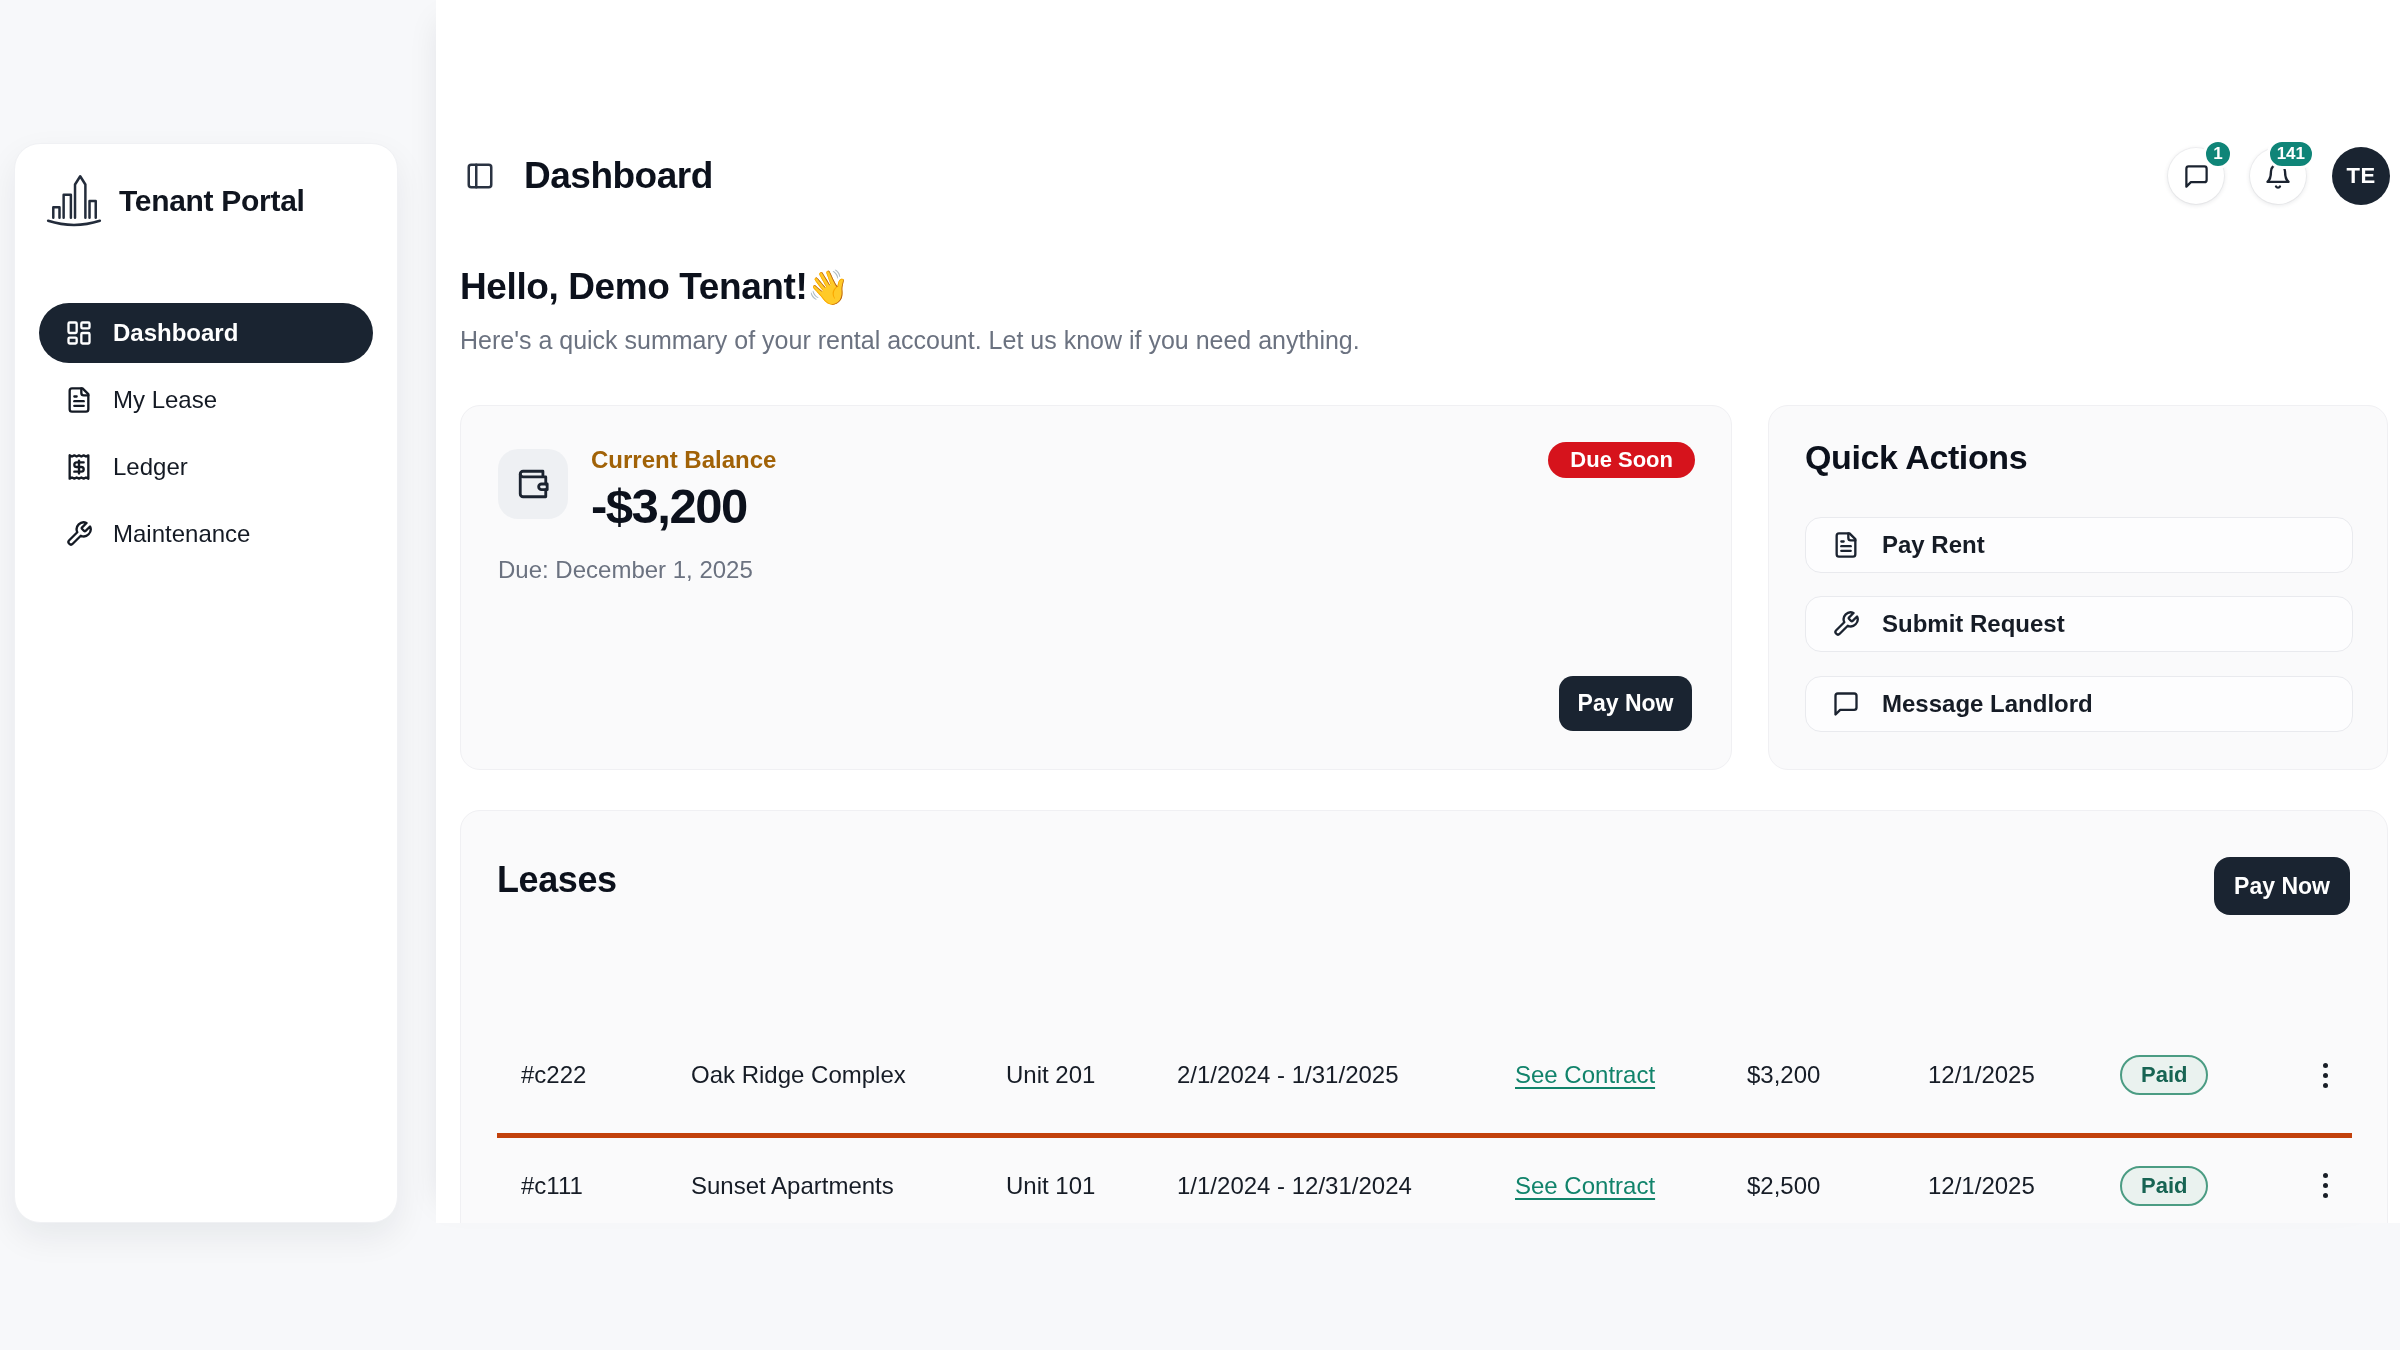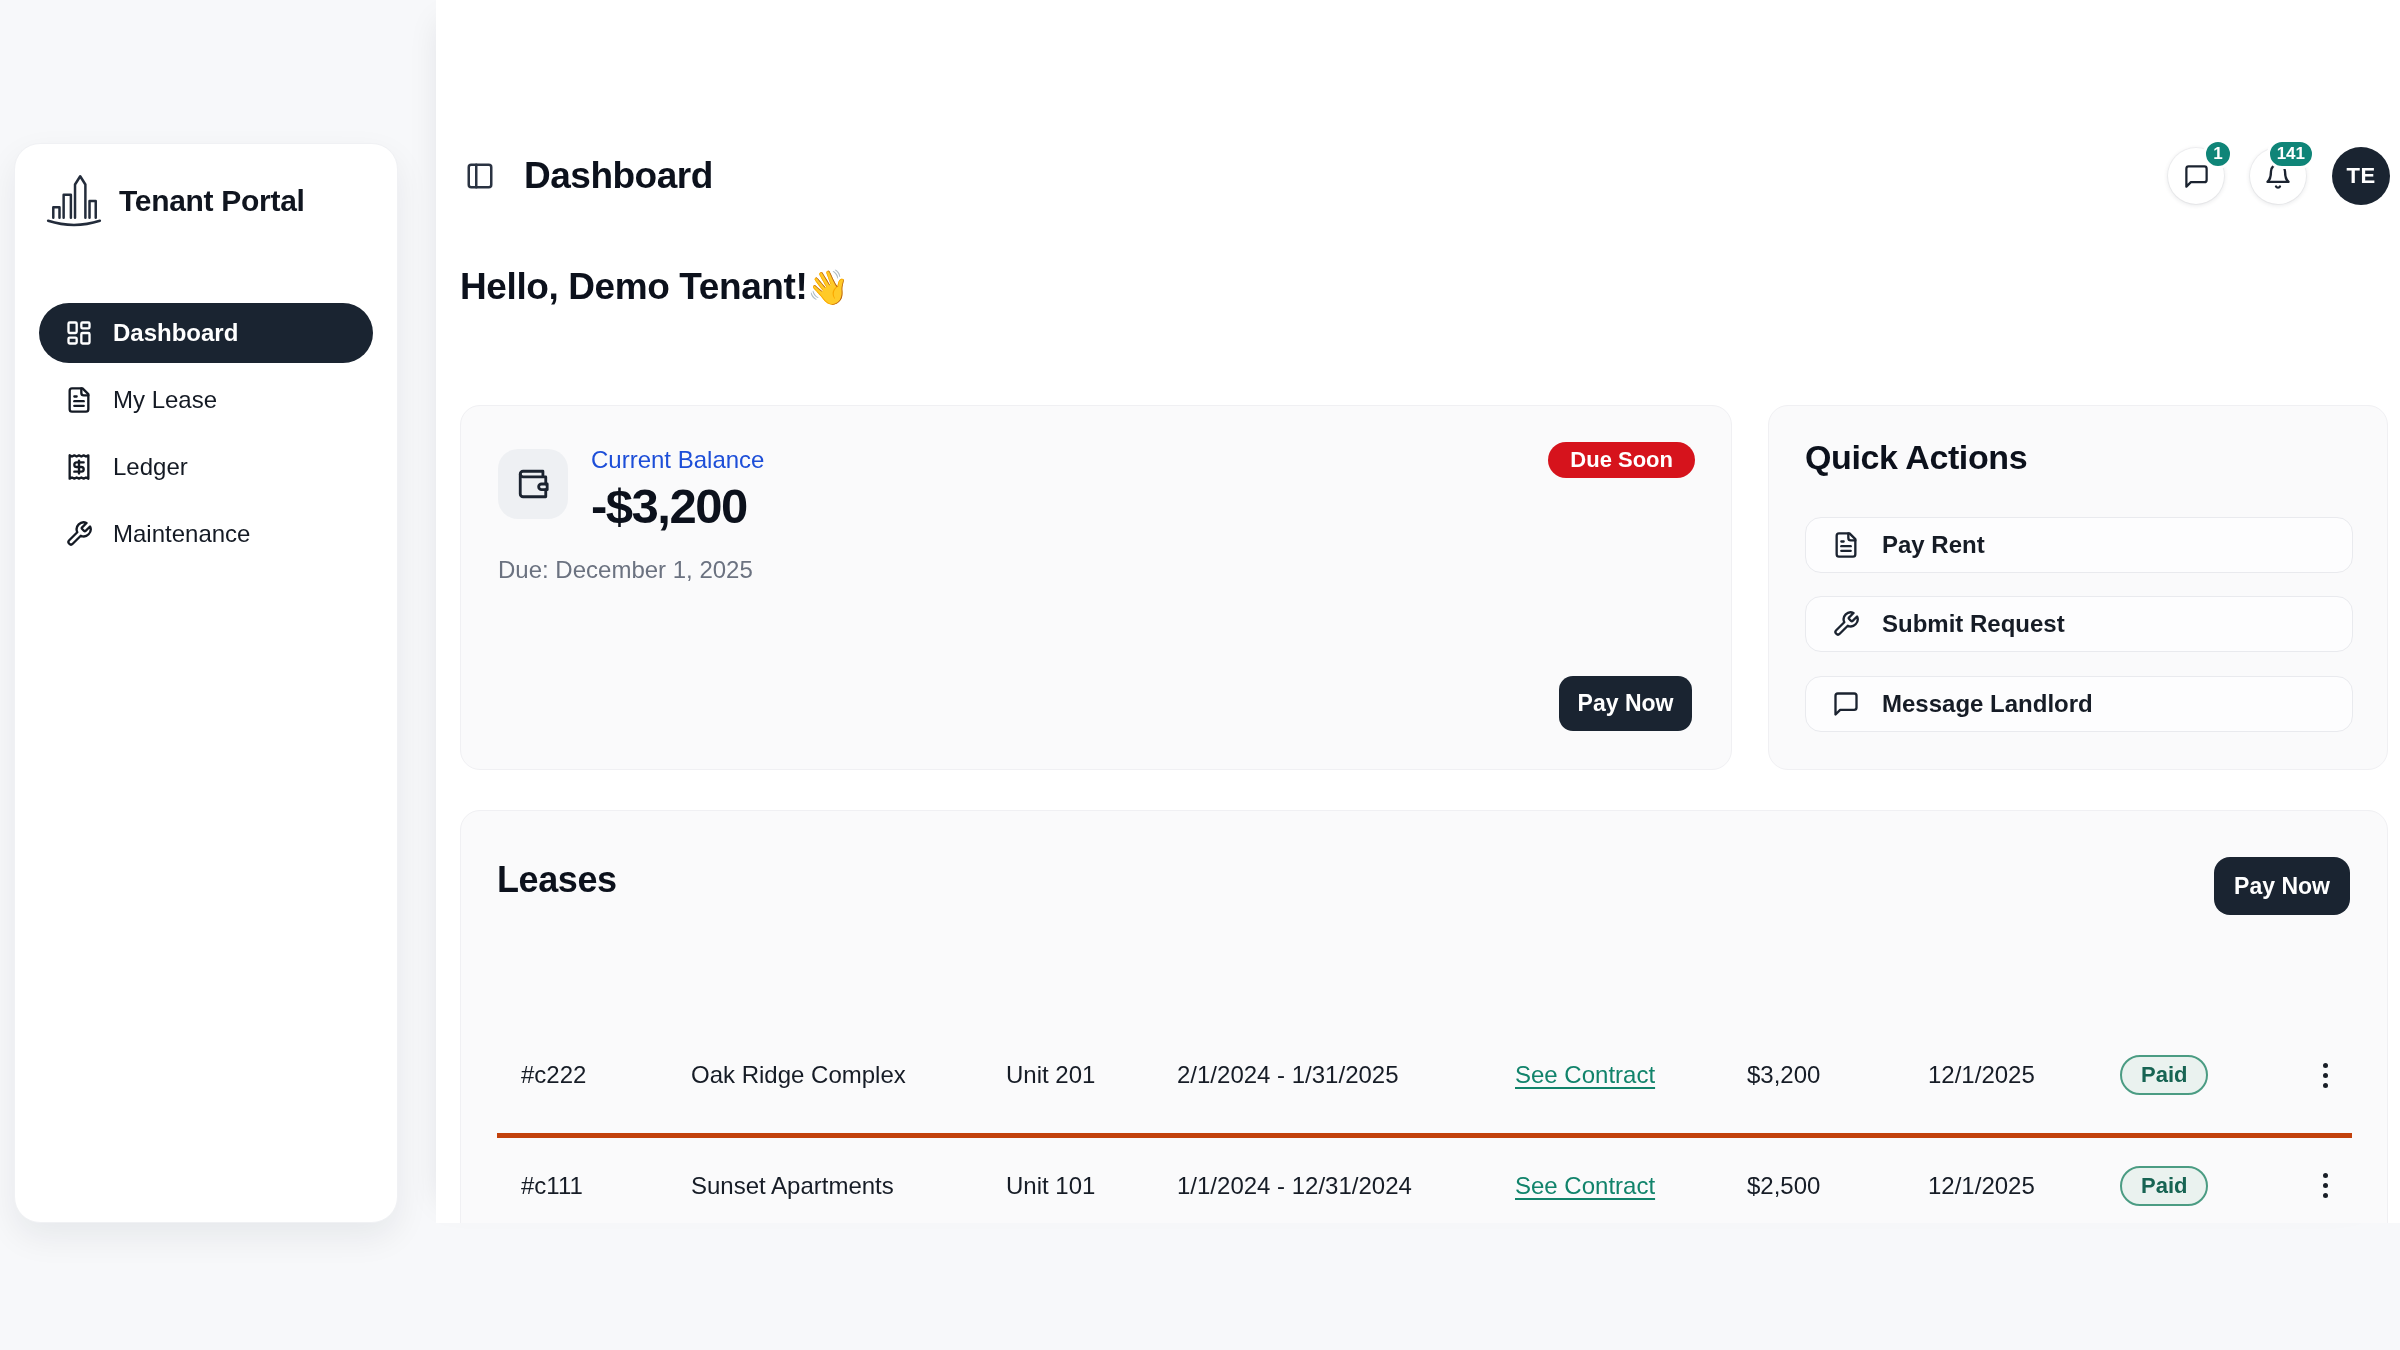--- a/index.html
+++ b/index.html
@@ -69,21 +69,21 @@
   .greeting .wave { font-size:34px; font-weight:400; }
   .greeting p { margin-top:18px; font-size:25px; color:#6b7280; }
 
   
   .card { background:#fafafb; border:1px solid #f0f0f3; border-radius:20px; position:absolute; }
   .balance-card { left:24px; top:405px; width:1272px; height:365px; }
   .wallet-tile {
     position:absolute; left:37px; top:43px; width:70px; height:70px; border-radius:20px;
     background:#eef0f3; display:flex; align-items:center; justify-content:center; color:#1b2330;
   }
-  .balance-label { position:absolute; left:130px; top:40px; font-size:24px; color:#1d4ed8; }
+  .balance-label { position:absolute; left:130px; top:40px; font-size:24px; color:#a16207;font-weight:bold; }
   .balance-amount { position:absolute; left:130px; top:72px; font-size:49px; font-weight:800; letter-spacing:-1.5px; color:#0c111c; }
   .due-badge {
     position:absolute; right:36px; top:36px; height:36px; padding:0 22px; border-radius:999px;
     background:#d6131c; color:#fff; font-size:22px; font-weight:700;
     display:flex; align-items:center;
   }
   .due-text { position:absolute; left:37px; top:150px; font-size:24px; color:#6b7280; }
   .btn-dark {
     background:#1a2431; color:#fff; border:none; border-radius:14px; cursor:pointer;
     font-size:23px; font-weight:700; font-family:Liberation Sans, sans-serif;
@@ -221,20 +221,21 @@
       </button>
       <div class="avatar">TE</div>
     </div>
   </div>
 
   <section class="greeting">
     <h2>
       <span>Hello, Demo Tenant!</span>
       <span class="wave">👋</span>
     </h2>
+    <p>Here's a quick summary of your rental account. Let us know if you need anything.</p>
   </section>
 
   <section class="card balance-card">
     <div class="wallet-tile">
       <svg width="34" height="34" viewBox="0 0 24 24" fill="none" stroke="currentColor" stroke-width="2" stroke-linecap="round" stroke-linejoin="round">
           <path d="M21 12V7H5a2 2 0 0 1 0-4h14v4"></path>
           <path d="M3 5v14a2 2 0 0 0 2 2h16v-5"></path>
           <path d="M18 12a2 2 0 0 0 0 4h4v-4Z"></path>
         </svg>
     </div>

